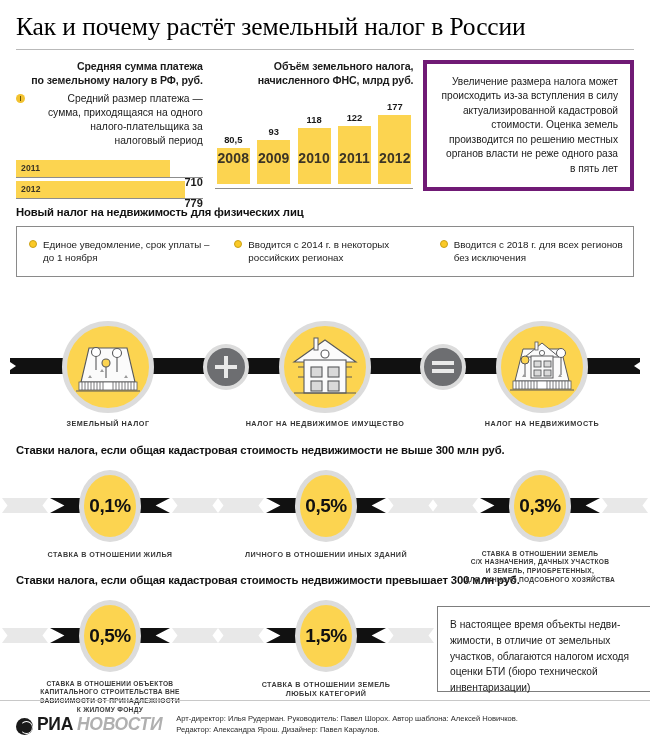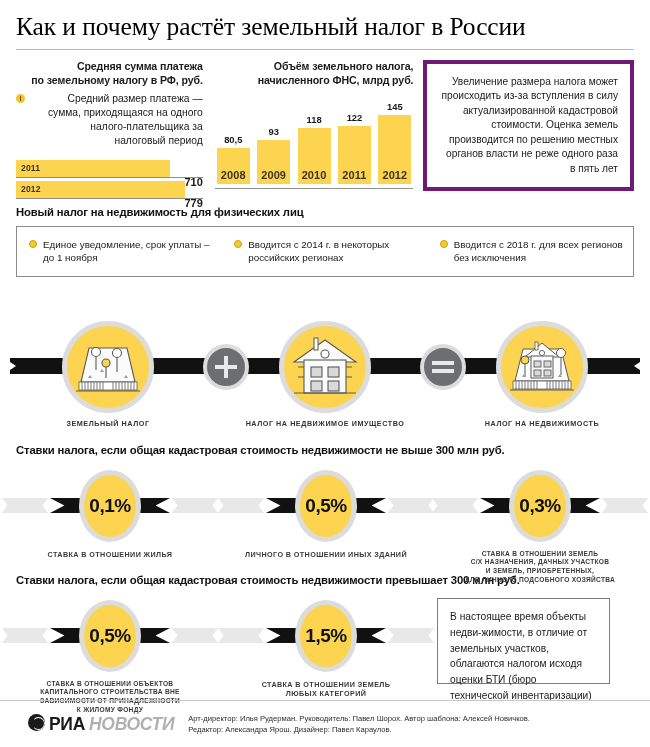--- a/index.html
+++ b/index.html
@@ -81,22 +81,22 @@
   .vbar-col {
     width: 33px; display: flex; flex-direction: column;
     align-items: center; justify-content: flex-end; height: 100%;
   }
   .vbar-val { font-size: 9.4px; font-weight: bold; margin-bottom: 3px; color: #1a1a1a; }
   .vbar {
     width: 33px; background: #fcd450;
     display: flex; align-items: flex-end; justify-content: center;
   }
   .vbar-year {
-    font-size: 11px; font-weight: bold; color: #3b3425;
-    padding-bottom: 3px; letter-spacing: 0.1px;
+    font-size: 14px; font-weight: bold; color: #3b3425;
+    padding-bottom: 18px; letter-spacing: 0.1px;
   }
   .vaxis { height: 1.5px; background: #8d8d8d; margin-top: 4px; }
 
   .infobox {
     border: 4px solid #701a75; padding: 11px 12px 11px 12px;
     font-size: 10.2px; line-height: 1.42; color: #1a1a1a;
     min-height: 110px;
   }
 
   
@@ -178,21 +178,21 @@
     position: absolute; border: 1px solid #7d7d7d;
     padding: 10px 12px; font-size: 10.2px; line-height: 1.55; color: #1a1a1a;
   }
 
   
   .footer {
     position: absolute; left: 0; bottom: 0; width: 650px; height: 47px;
     border-top: 1px solid #c8c8c8;
     display: flex; align-items: center; padding: 0 16px;
   }
-  .logo { display: flex; align-items: flex-start; gap: 4px; margin-left: 12px; }
+  .logo { display: flex; align-items: flex-end; gap: 4px; }
   .logo-mark {
     width: 17px; height: 17px; border-radius: 50%;
     background: #1a1a1a; position: relative; overflow: hidden;
   }
   .logo-mark::after {
     content: ""; position: absolute; left: 4px; top: 3px;
     width: 11px; height: 11px; border-radius: 50%;
     border: 1.4px solid #fff; border-left-color: transparent;
   }
   .logo-ria { font-size: 17.5px; font-weight: bold; color: #1a1a1a; letter-spacing: -0.3px; }
@@ -263,21 +263,21 @@
               <span class="vbar-year">2010</span>
             </div>
           </div>
           <div class="vbar-col">
             <span class="vbar-val">122</span>
             <div class="vbar" style="height:58px">
               <span class="vbar-year">2011</span>
             </div>
           </div>
           <div class="vbar-col">
-            <span class="vbar-val">145</span>
+            <span class="vbar-val">177</span>
             <div class="vbar" style="height:69px">
               <span class="vbar-year">2012</span>
             </div>
           </div>
         </div>
         <div class="vaxis"></div>
       </div>
     </div>
 
     <div class="panel panel-c">
@@ -506,21 +506,21 @@
           <div class="band-seg" style="left:48px;width:120px;background:#111;clip-path:polygon(0 0,100% 0,88% 50%,100% 100%,0 100%,12% 50%)"></div>
           <div class="band-seg" style="left:170px;width:46px;background:#e8e8e8;clip-path:polygon(0 0,100% 0,88% 50%,100% 100%,0 100%,12% 50%)"></div>
         </div>
         <div class="rate-ellipse">
           <span class="rate-val">1,5%</span>
         </div>
         <div class="rate-label" style="white-space:pre-line">СТАВКА В ОТНОШЕНИИ ЗЕМЕЛЬ
 ЛЮБЫХ КАТЕГОРИЙ</div>
       </div>
 
-      <div class="infobox2" style="left:437px;top:6px;width:173px;height:86px">В настоящее время объекты недви-жимости, в отличие от земельных участков, облагаются налогом исходя оценки БТИ (бюро технической инвентаризации)</div>
+      <div class="infobox2" style="left:437px;top:14px;width:214px;height:86px">В настоящее время объекты недви-жимости, в отличие от земельных участков, облагаются налогом исходя оценки БТИ (бюро технической инвентаризации)</div>
     </div>
   </div>
 
   <div class="footer">
     <div class="logo">
       <span class="logo-mark"></span>
       <span class="logo-ria">РИА</span>
       <span class="logo-nov">НОВОСТИ</span>
     </div>
     <div class="credits">

